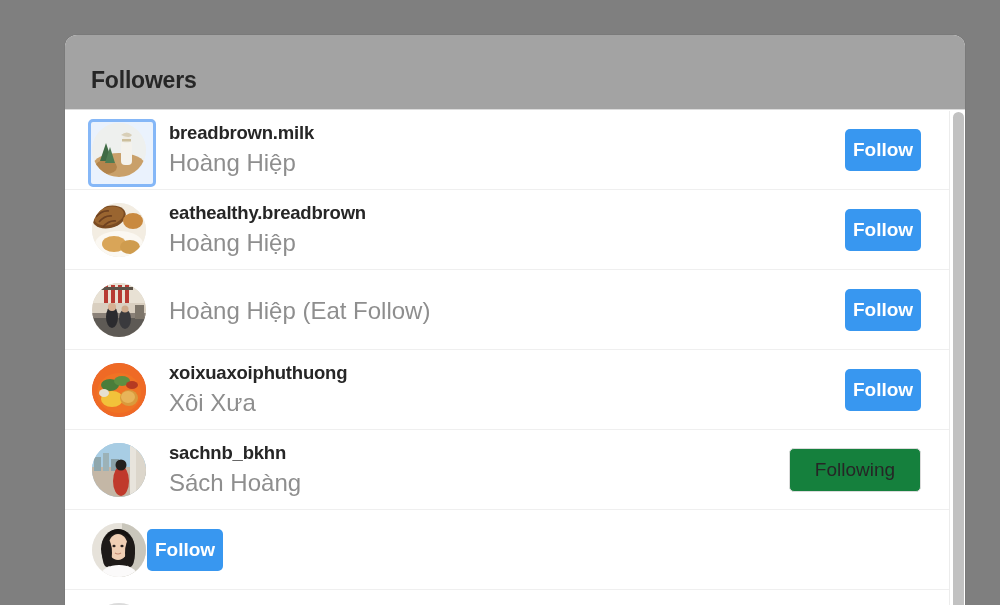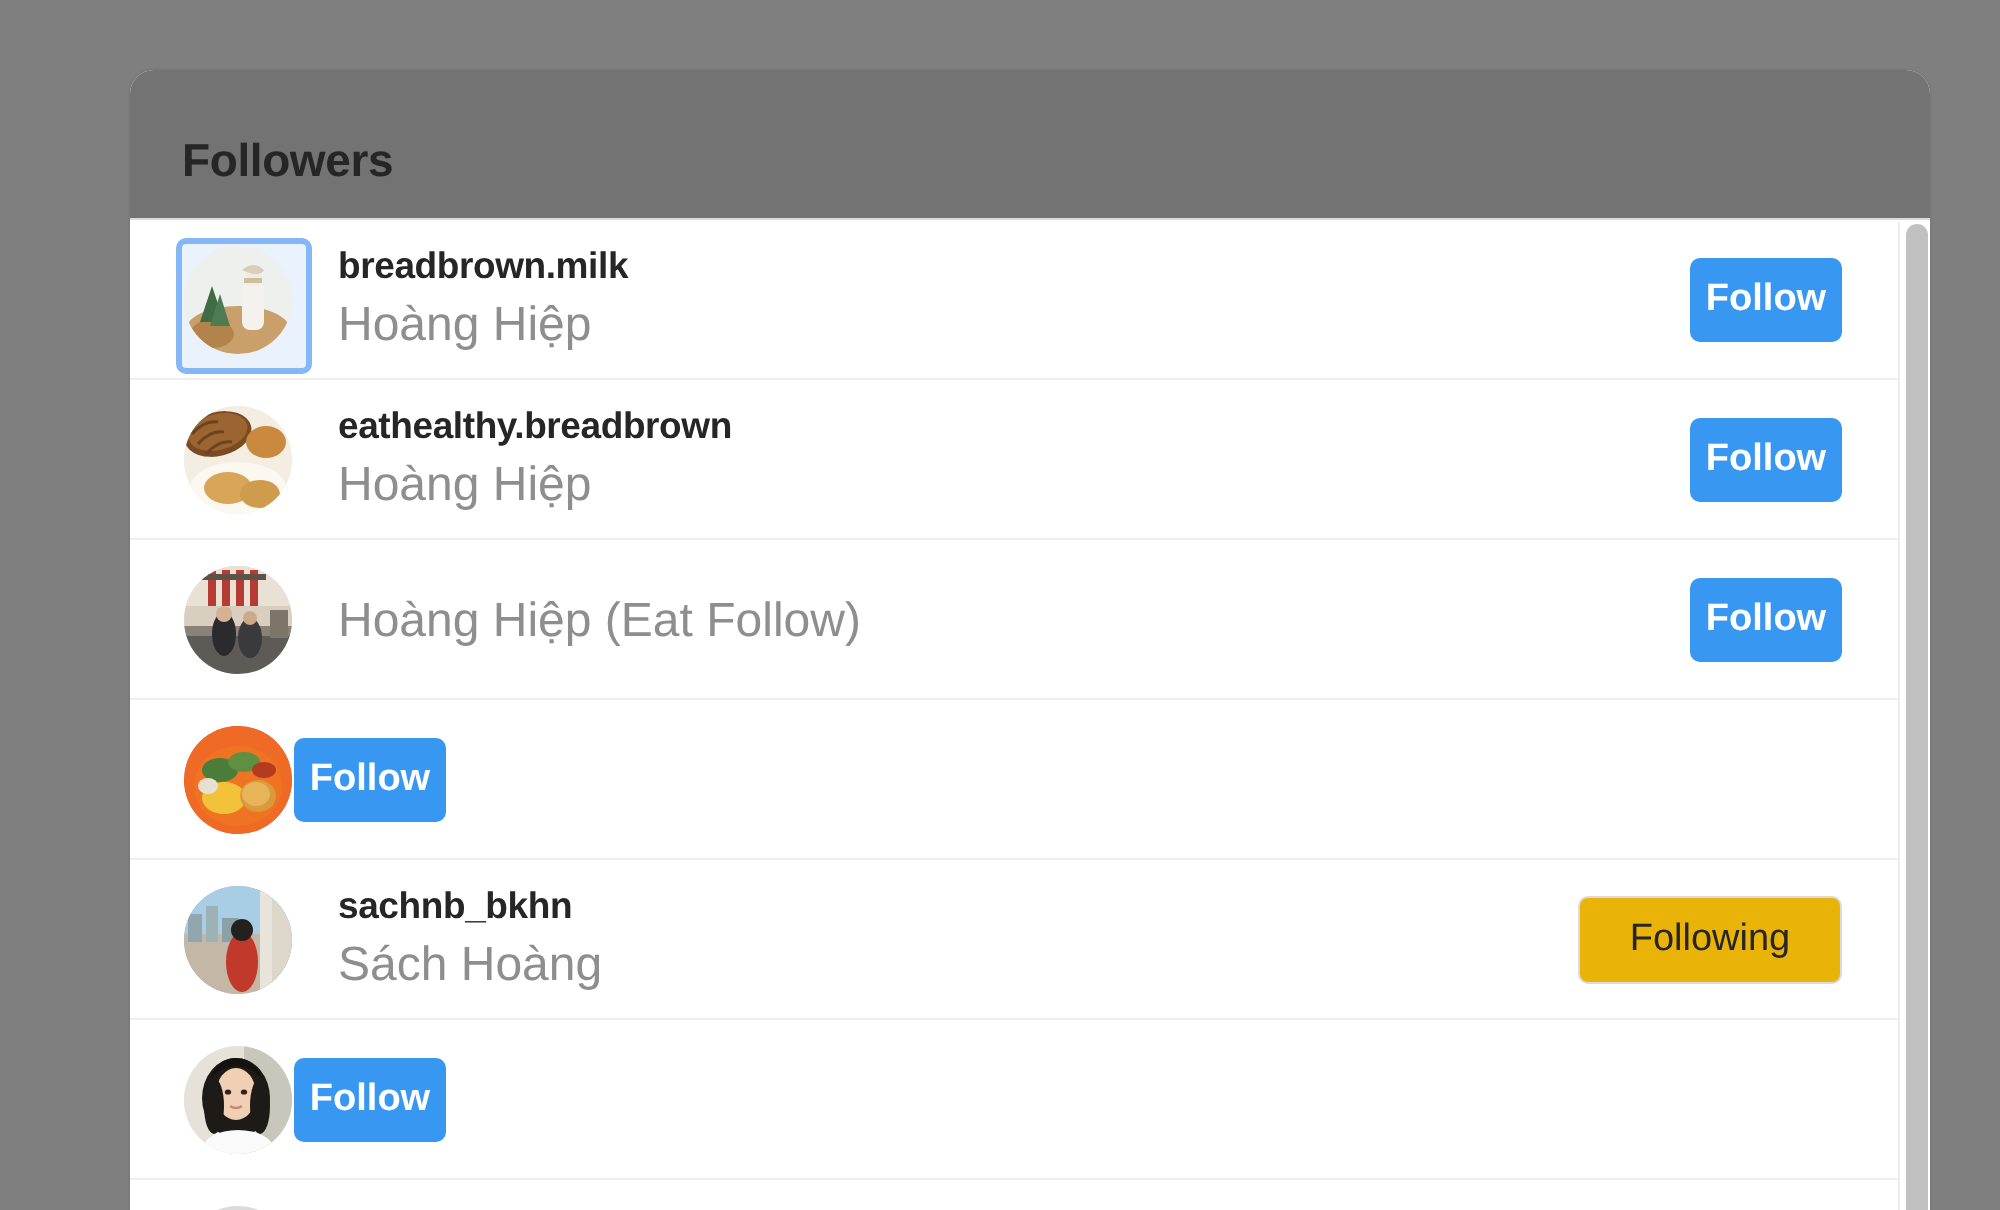--- a/index.html
+++ b/index.html
@@ -25,21 +25,21 @@
     height: 590px;
     background: #ffffff;
     border-radius: 12px 12px 0 0;
     overflow: hidden;
     box-shadow: 0 0 0 1px rgba(0,0,0,0.04);
   }
 
   
   #modal-header {
     height: 75px;
-    background: #737373;
+    background: #a3a3a3;
     border-bottom: 1px solid #dbdbdb;
     display: flex;
     align-items: center;
     padding: 16px 0 0 26px;
     position: relative;
     z-index: 3;
   }
 
   #modal-title {
     font-size: 23px;
@@ -146,21 +146,21 @@
   .btn.follow {
     width: 76px;
     height: 42px;
     background: #3897f0;
     color: #ffffff;
   }
 
   .btn.following {
     width: 132px;
     height: 44px;
-    background: #eab308;
+    background: #15803d;
     color: #262626;
     border: 1px solid #dbdbdb;
     font-weight: normal;
   }
 
   
   #scrollbar-track {
     position: absolute;
     top: 76px;
     right: 0;
@@ -271,20 +271,24 @@
                 <ellipse cx="20" cy="36" rx="11" ry="8" fill="#f2c23a"></ellipse>
                 <ellipse cx="37" cy="35" rx="9" ry="8" fill="#d99a3c"></ellipse>
                 <ellipse cx="36" cy="34" rx="7" ry="6" fill="#e8b459"></ellipse>
                 <ellipse cx="18" cy="22" rx="9" ry="6" fill="#4a7d3a"></ellipse>
                 <ellipse cx="30" cy="18" rx="8" ry="5" fill="#5e8f42"></ellipse>
                 <ellipse cx="40" cy="22" rx="6" ry="4" fill="#b53a22"></ellipse>
                 <ellipse cx="12" cy="30" rx="5" ry="4" fill="#e6e0d0"></ellipse>
               </svg>
             </div>
           </div>
+          <div class="names">
+            <div class="username">xoixuaxoiphuthuong</div>
+            <div class="fullname">Xôi Xưa</div>
+          </div>
           <button class="btn follow">Follow</button>
         </div>
         <div class="row">
           <div class="avatar-wrap">
             <div class="avatar">
               <svg viewBox="0 0 54 54" xmlns="http://www.w3.org/2000/svg">
                 <rect width="54" height="54" fill="#9cc3dd"></rect>
                 <rect y="0" width="54" height="26" fill="#a8cde4"></rect>
                 <rect y="24" width="54" height="30" fill="#c4b7a6"></rect>
                 <rect x="2" y="14" width="7" height="14" fill="#8fa7ad"></rect>

